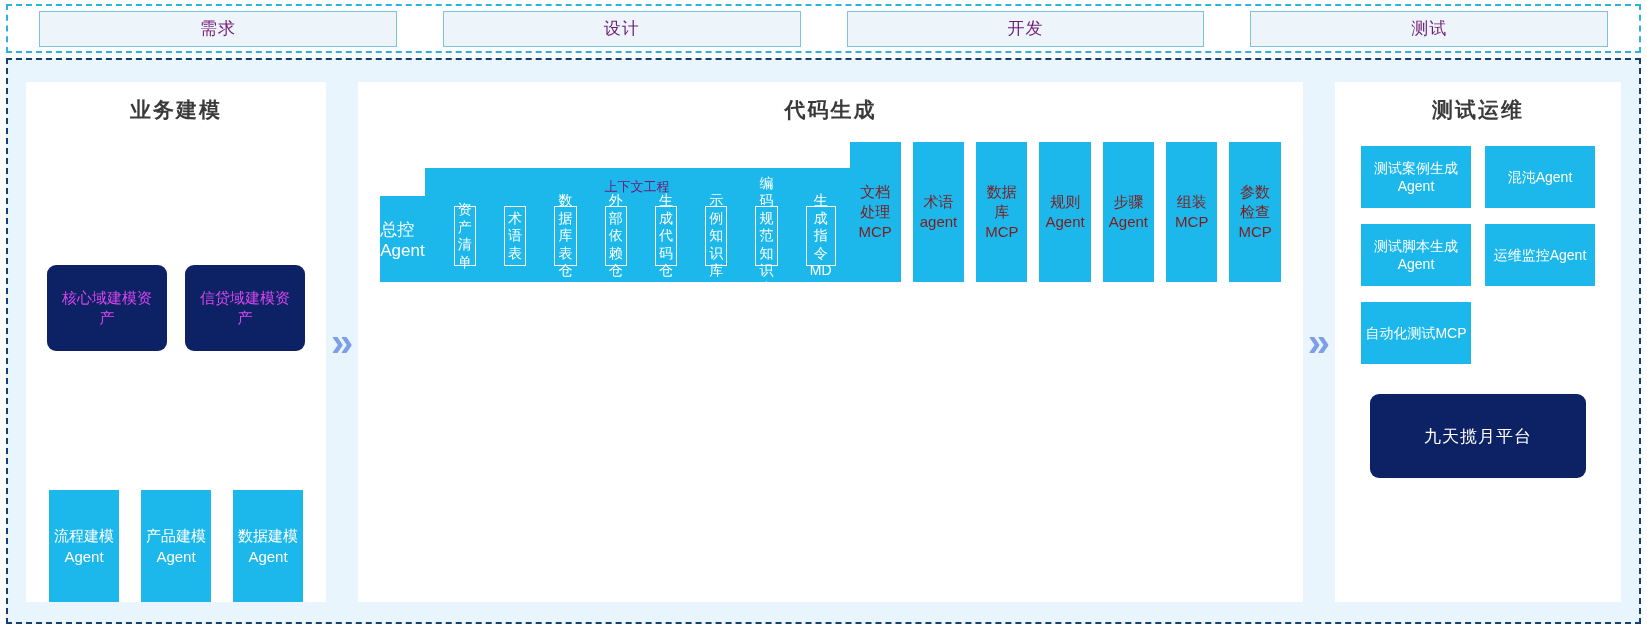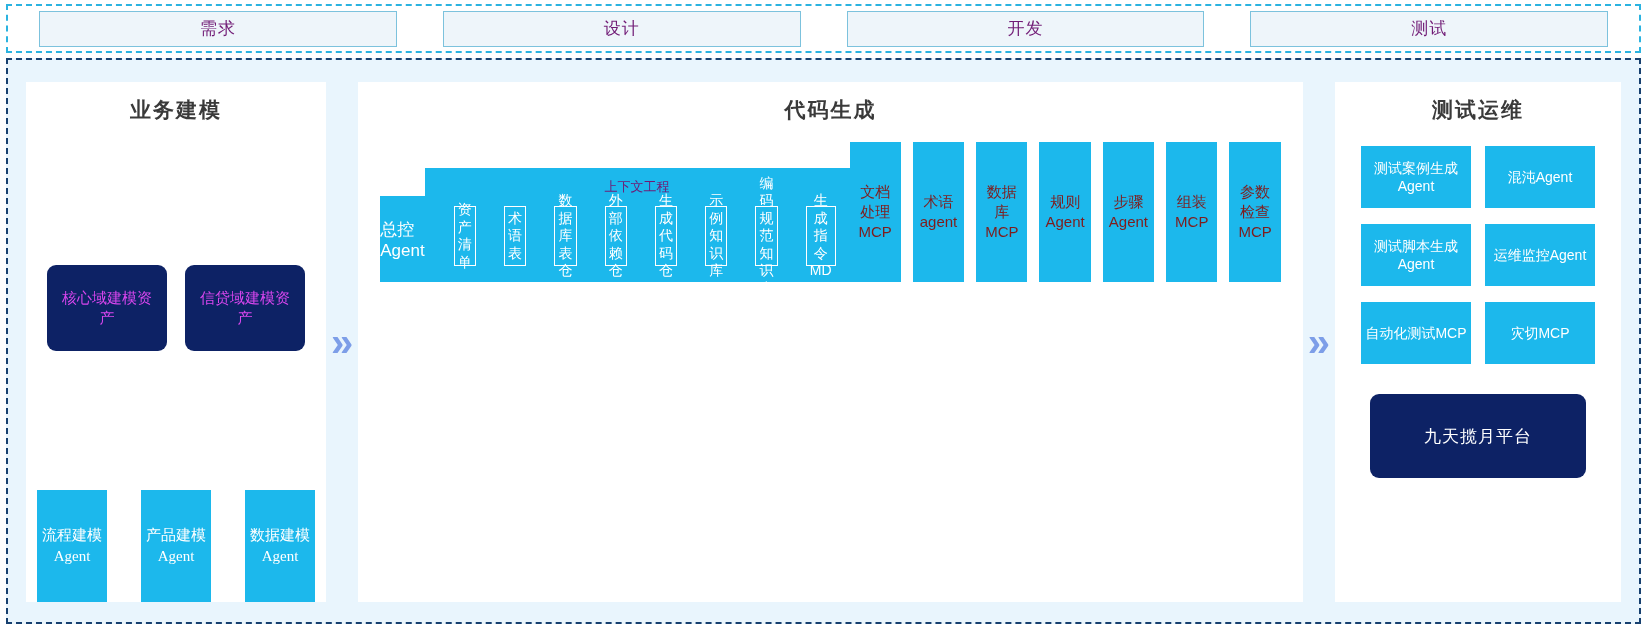--- a/index.html
+++ b/index.html
@@ -107,23 +107,22 @@
     font-size: 15px;
     line-height: 1.35;
     display: flex;
     align-items: center;
     justify-content: center;
     text-align: center;
     padding: 0 8px;
   }
   .left-agents {
     display: flex;
-    gap: 34px;
+    gap: 22px;
     margin-top: 64px;
-    font-family: Liberation Serif, serif;
   }
   .agent-box-tall {
     width: 70px;
     height: 112px;
     background: #1cb8ec;
     color: #ffffff;
     font-size: 15px;
     line-height: 1.4;
     display: flex;
     align-items: center;
@@ -372,23 +371,20 @@
         </div>
         <div class="ops-box">
           <span>测试脚本生成Agent</span>
         </div>
         <div class="ops-box">
           <span>运维监控Agent</span>
         </div>
         <div class="ops-box">
           <span>自动化测试MCP</span>
         </div>
-        <div class="ops-box">
-          <span>灾切MCP</span>
-        </div>
       </div>
 
       <div class="platform-box">
         <span>九天揽月平台</span>
       </div>
     </div>
 
   </div>
 </div>
 

